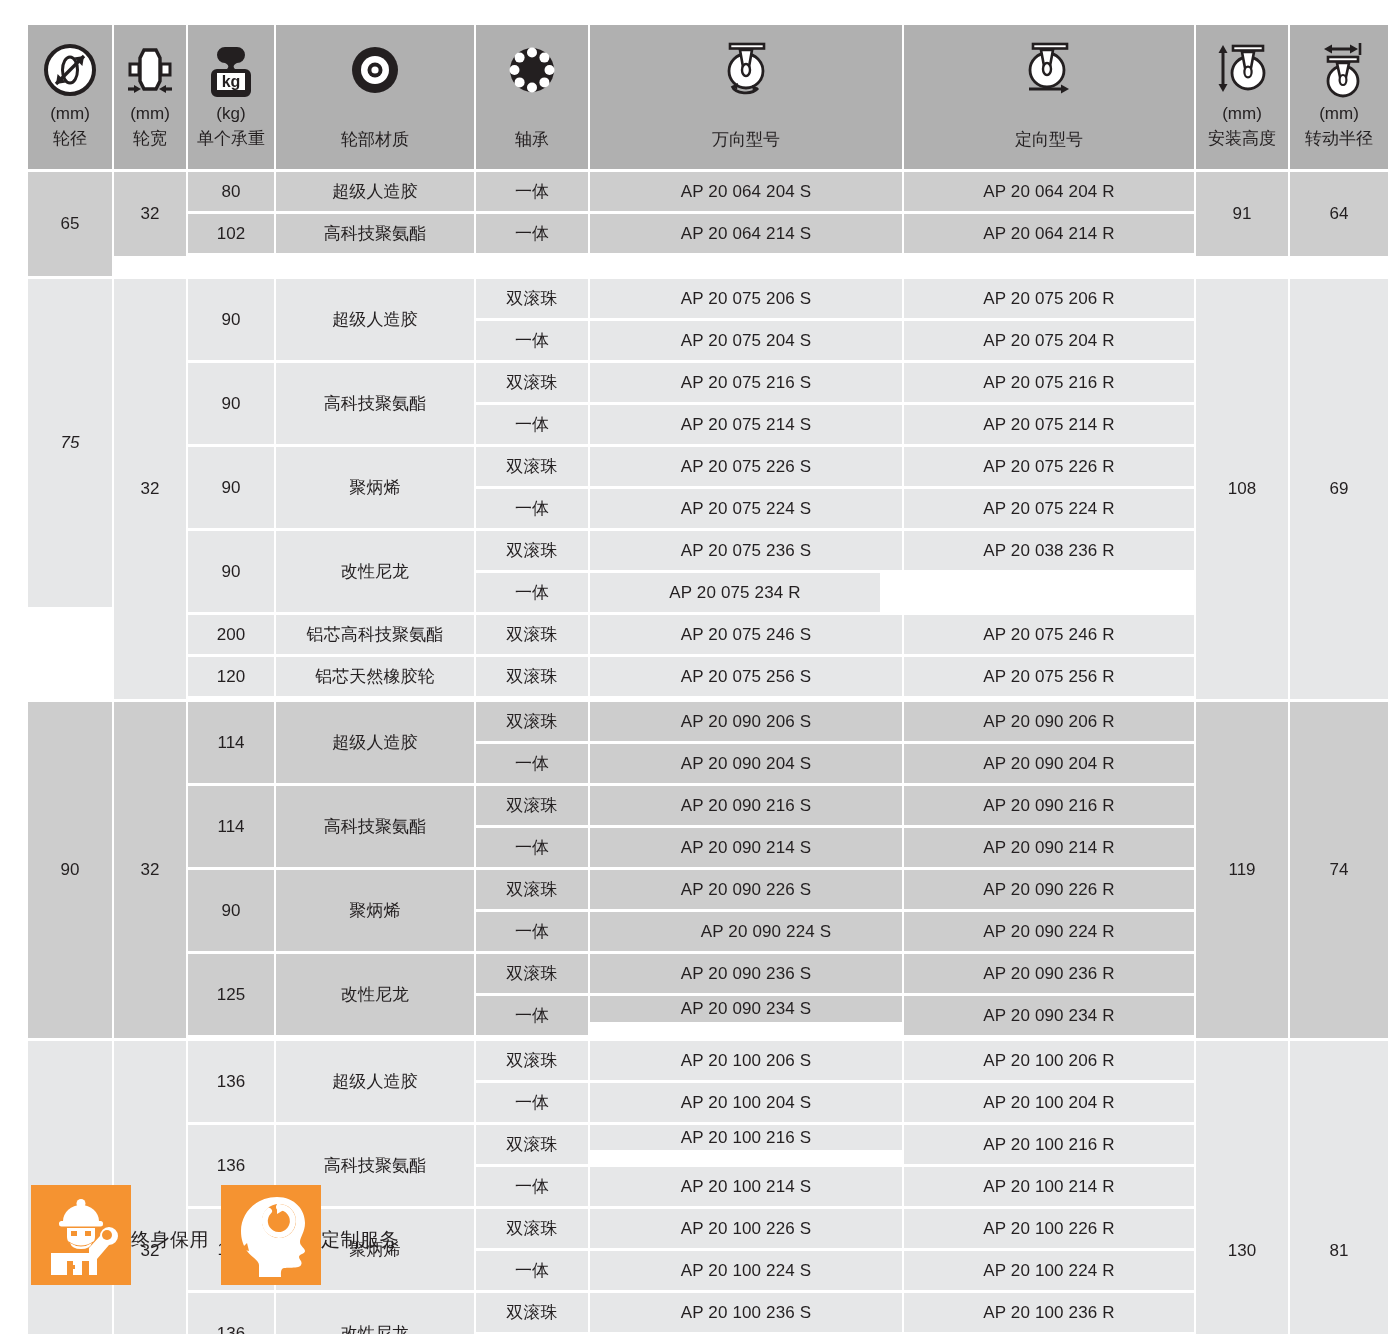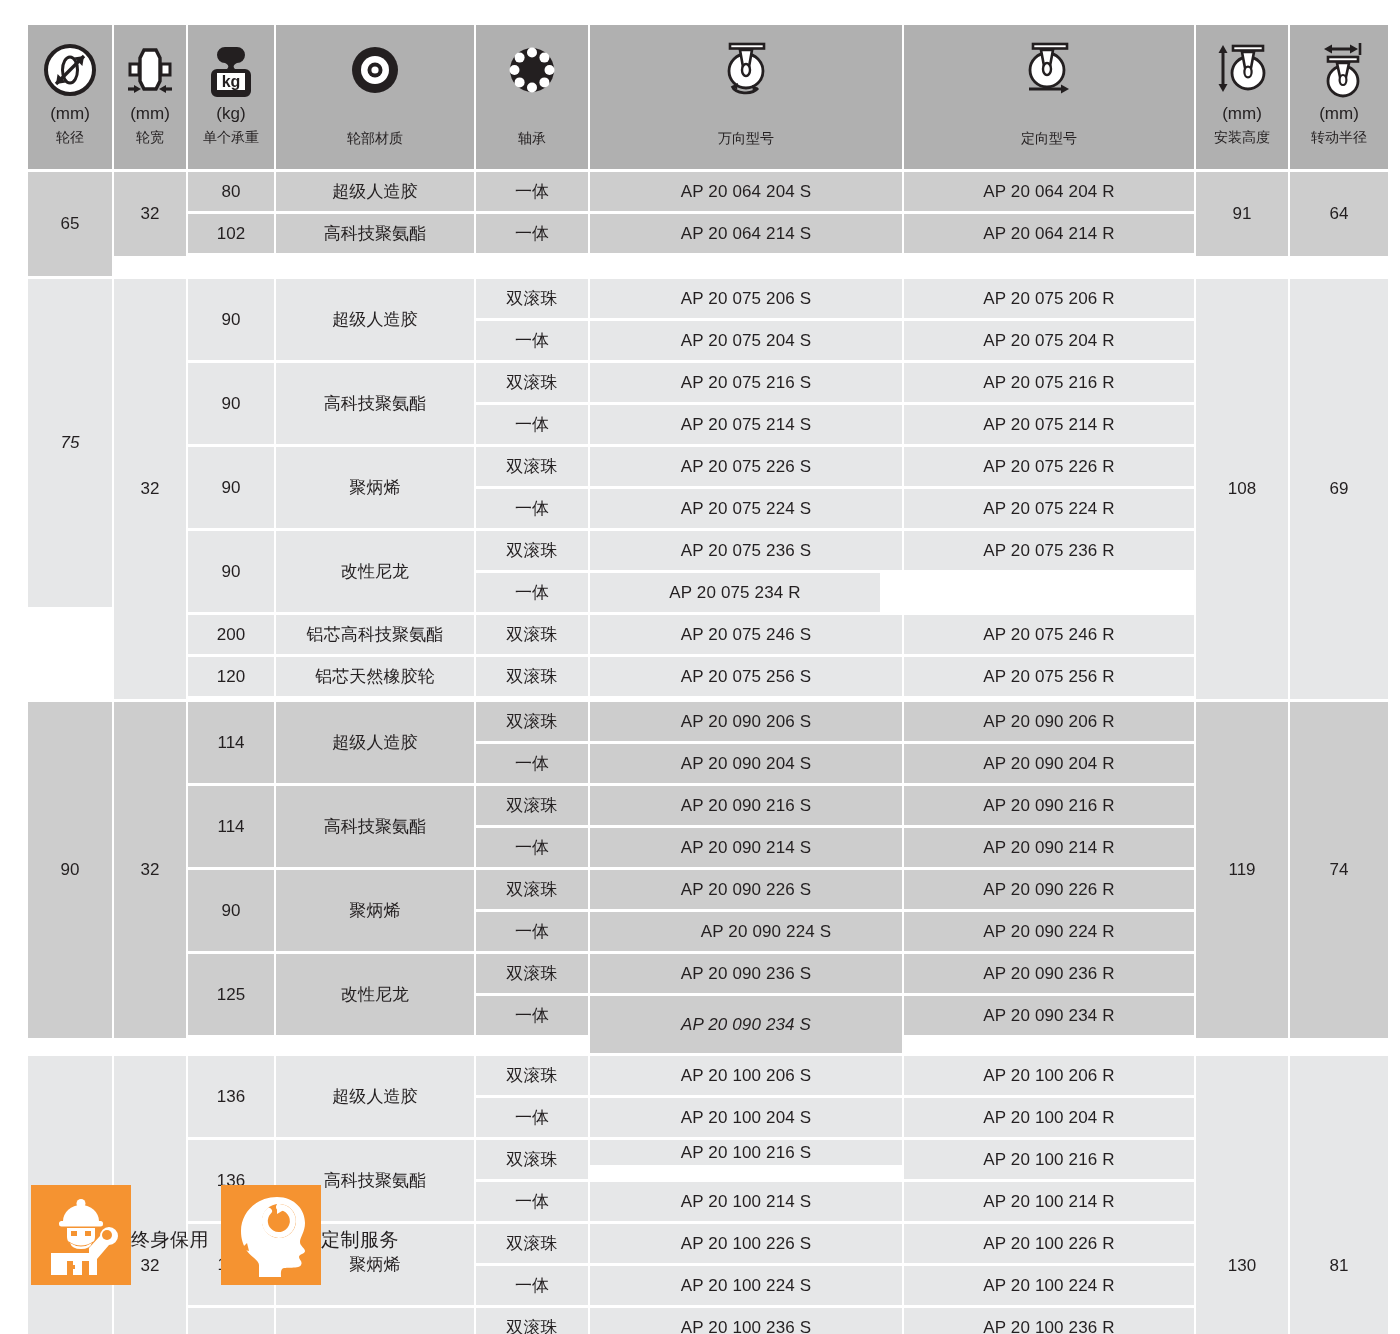--- a/index.html
+++ b/index.html
@@ -21,21 +21,21 @@
   .c-rad  {width:98px;flex:0 0 98px;}
 
   
   .cell{box-sizing:border-box;margin:0 2px 3px 0;display:flex;align-items:center;justify-content:center;text-align:center;}
   .cell:last-child{margin-right:0;}
 
   
   .hdr .cell{background:#b0b0b0;height:144px;flex-direction:column;justify-content:flex-start;padding-top:8px;margin-bottom:3px;}
   .hico{height:74px;display:flex;align-items:center;justify-content:center;}
   .hunit{font-size:17px;color:#231f20;line-height:1.05;margin-top:-2px;}
-  .hlabel{font-size:14px;color:#231f20;line-height:1.05;margin-top:7px;}
+  .hlabel{font-size:17px;color:#231f20;line-height:1.05;margin-top:7px;}
   .hdr .nounit .hlabel{margin-top:24px;}
 
   
   .tone-d .cell{background:#cdcdcd;}
   .tone-l .cell{background:#e6e7e8;}
 
   .txt{font-size:17px;line-height:1.15;letter-spacing:.1px;}
   .num{font-size:17px;}
   .model{font-size:17px;letter-spacing:.15px;}
 
@@ -363,21 +363,21 @@
               </div>
               <div class="subs">
                 <div class="sub">
                   <div class="cell c-bear" style="height: 39px;">
                     <span class="txt">双滚珠</span>
                   </div>
                   <div class="cell c-swv" style="height: 39px;">
                     <span class="model">AP 20 075 236 S</span>
                   </div>
                   <div class="cell c-rgd" style="height: 39px;">
-                    <span class="model">AP 20 075 236 R</span>
+                    <span class="model">AP 20 038 236 R</span>
                   </div>
                 </div>
                 <div class="sub">
                   <div class="cell c-bear" style="height: 39px;">
                     <span class="txt">一体</span>
                   </div>
                   <div class="cell c-rgd" style="height: 39px;">
                     <span class="model">AP 20 075 234 R</span>
                   </div>
                 </div>
@@ -555,21 +555,21 @@
                     <span class="model">AP 20 090 236 S</span>
                   </div>
                   <div class="cell c-rgd" style="height: 39px;">
                     <span class="model">AP 20 090 236 R</span>
                   </div>
                 </div>
                 <div class="sub">
                   <div class="cell c-bear" style="height: 39px;">
                     <span class="txt">一体</span>
                   </div>
-                  <div class="cell c-swv" style="height: 57px; font-style: italic;">
+                  <div class="cell c-swv" style="height: 26px;">
                     <span class="model">AP 20 090 234 S</span>
                   </div>
                   <div class="cell c-rgd" style="height: 39px;">
                     <span class="model">AP 20 090 234 R</span>
                   </div>
                 </div>
               </div>
             </div>
           </div>
           <div class="rightcols">

